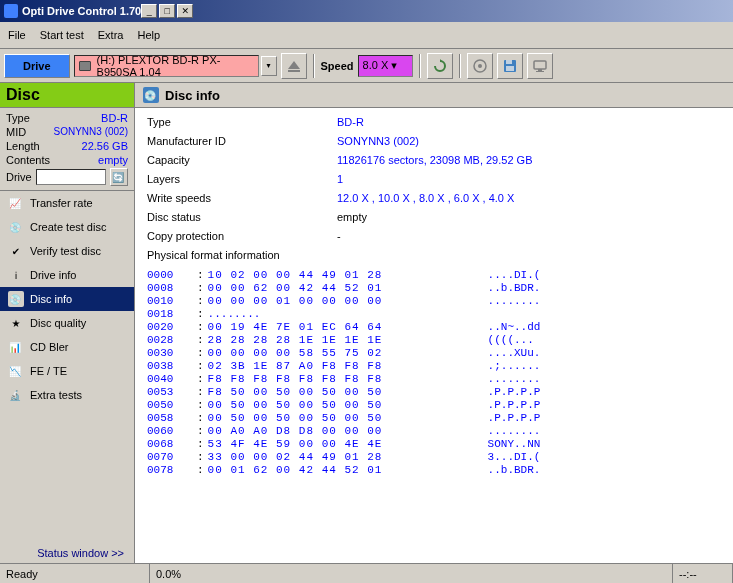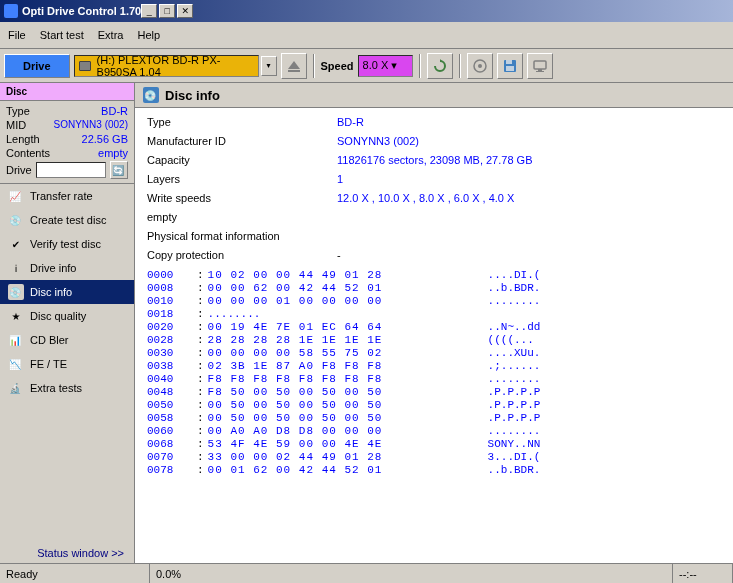--- a/index.html
+++ b/index.html
@@ -98,21 +98,21 @@
       display: flex;
       align-items: center;
     }
     .drive-dropdown {
       display: flex;
       align-items: center;
       gap: 2px;
     }
     .drive-select {
       height: 22px;
-      background: #eab308;
+      background: #fca5a5;
       border: 1px inset #808080;
       padding: 0 4px;
       font-size: 11px;
       width: 185px;
       display: flex;
       align-items: center;
       position: relative;
     }
     .drive-select-inner {
       display: flex;
@@ -182,24 +182,24 @@
       background: #d4d0c8;
       border-right: 1px solid #808080;
       display: flex;
       flex-direction: column;
       flex-shrink: 0;
     }
     .sidebar-section {
       border-bottom: 1px solid #808080;
     }
     .sidebar-section-header {
-      background: #f0abfc;
+      background: #84cc16;
       padding: 3px 6px;
       font-weight: bold;
-      font-size: 10px;
+      font-size: 16px;
       border-bottom: 1px solid #808080;
     }
     .disc-info-panel {
       padding: 4px 6px;
       font-size: 11px;
     }
     .disc-info-row {
       display: flex;
       justify-content: space-between;
       margin-bottom: 2px;
@@ -556,41 +556,42 @@
       <div class="info-row">
             <span class="info-label">Type</span>
             <span class="info-value">BD-R</span>
           </div>
           <div class="info-row">
             <span class="info-label">Manufacturer ID</span>
             <span class="info-value">SONYNN3 (002)</span>
           </div>
           <div class="info-row">
             <span class="info-label">Capacity</span>
-            <span class="info-value">11826176 sectors, 23098 MB, 27.78 GB</span>
+            <span class="info-value">11826176 sectors, 23098 MB, 29.52 GB</span>
           </div>
           <div class="info-row">
             <span class="info-label">Layers</span>
             <span class="info-value">1</span>
           </div>
           <div class="info-row">
             <span class="info-label">Write speeds</span>
             <span class="info-value">12.0 X , 10.0 X , 8.0 X , 6.0 X , 4.0 X</span>
           </div>
           <div class="info-row">
+            <span class="info-label">Disc status</span>
             <span class="info-value black">empty</span>
+          </div>
+          <div class="info-row">
+            <span class="info-label">Copy protection</span>
+            <span class="info-value black">-</span>
           </div>
           <div class="info-row">
             <span class="info-label">Physical format information</span>
             <span class="info-value"></span>
           </div>
-          <div class="info-row">
-            <span class="info-label">Copy protection</span>
-            <span class="info-value black">-</span>
-          </div>
         </div>
       <div class="hex-block" id="hex-block">
       <div class="hex-row">
             <span class="hex-addr">0000</span>
             <span class="hex-colon"> :  </span>
             <span class="hex-bytes">10 02 00 00 44 49 01 28</span>
             <span class="hex-ascii">....DI.(</span>
           </div>
           <div class="hex-row">
             <span class="hex-addr">0008</span>
@@ -633,21 +634,21 @@
             <span class="hex-bytes">02 3B 1E 87 A0 F8 F8 F8</span>
             <span class="hex-ascii">.;......</span>
           </div>
           <div class="hex-row">
             <span class="hex-addr">0040</span>
             <span class="hex-colon"> :  </span>
             <span class="hex-bytes">F8 F8 F8 F8 F8 F8 F8 F8</span>
             <span class="hex-ascii">........</span>
           </div>
           <div class="hex-row">
-            <span class="hex-addr">0048</span>
+            <span class="hex-addr">0053</span>
             <span class="hex-colon"> :  </span>
             <span class="hex-bytes">F8 50 00 50 00 50 00 50</span>
             <span class="hex-ascii">.P.P.P.P</span>
           </div>
           <div class="hex-row">
             <span class="hex-addr">0050</span>
             <span class="hex-colon"> :  </span>
             <span class="hex-bytes">00 50 00 50 00 50 00 50</span>
             <span class="hex-ascii">.P.P.P.P</span>
           </div>

